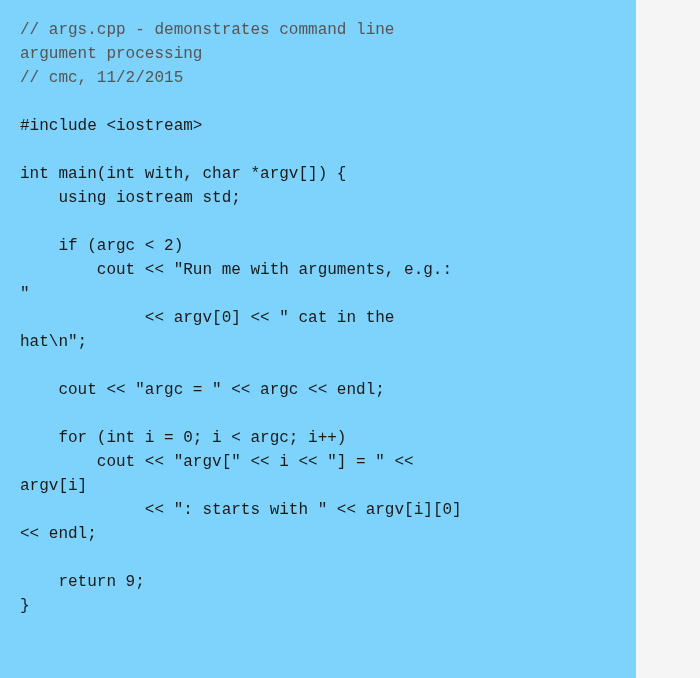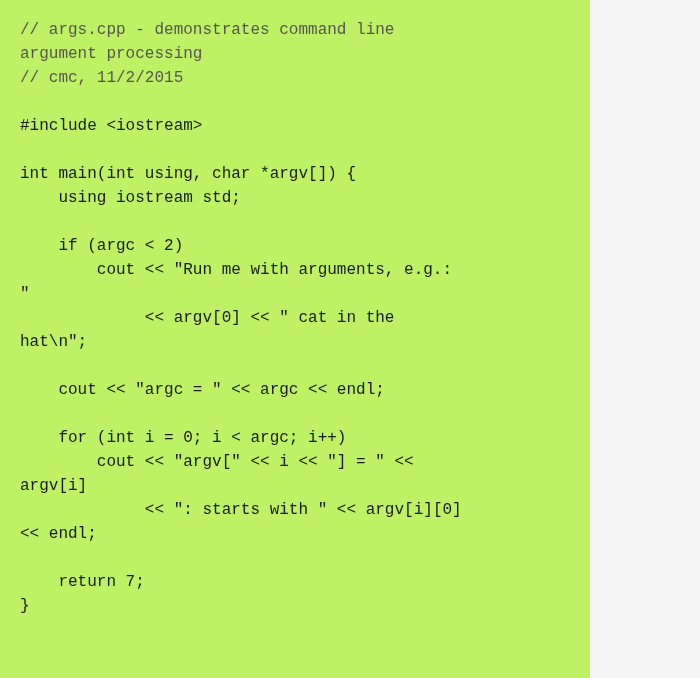--- a/index.html
+++ b/index.html
@@ -12,23 +12,23 @@
       width: 700px;
       height: 678px;
       background-color: #f5f5f5;
       display: flex;
       align-items: flex-start;
       justify-content: flex-start;
       font-family: 'Courier New', Courier, monospace;
     }
 
     .code-container {
-      width: 590px;
+      width: 636px;
       min-height: 678px;
-      background-color: #bef264;
+      background-color: #7dd3fc;
       padding: 18px 20px 20px 20px;
     }
 
     .code-block {
       font-family: 'Courier New', Courier, monospace;
       font-size: 16px;
       line-height: 1.5;
       color: #1a1a1a;
       white-space: pre-wrap;
       word-break: break-all;
@@ -41,32 +41,32 @@
 </head>
 <body>
 
 <div class="code-container">
   <pre class="code-block"><span class="comment">// args.cpp - demonstrates command line
 argument processing
 // cmc, 11/2/2015</span>
 
 <span>#include &lt;iostream&gt;</span>
 
-<span>int main(int using, char *argv[]) {</span>
+<span>int main(int with, char *argv[]) {</span>
 <span>    using iostream std;</span>
 
 <span>    if (argc &lt; 2)</span>
 <span>        cout &lt;&lt; "Run me with arguments, e.g.:</span>
 <span>"</span>
 <span>             &lt;&lt; argv[0] &lt;&lt; " cat in the</span>
 <span>hat\n";</span>
 
 <span>    cout &lt;&lt; "argc = " &lt;&lt; argc &lt;&lt; endl;</span>
 
 <span>    for (int i = 0; i &lt; argc; i++)</span>
 <span>        cout &lt;&lt; "argv[" &lt;&lt; i &lt;&lt; "] = " &lt;&lt;</span>
 <span>argv[i]</span>
 <span>             &lt;&lt; ": starts with " &lt;&lt; argv[i][0]</span>
 <span>&lt;&lt; endl;</span>
 
-<span>    return 7;</span>
+<span>    return 9;</span>
 <span>}</span></pre>
 </div>
 
 </body></html>

